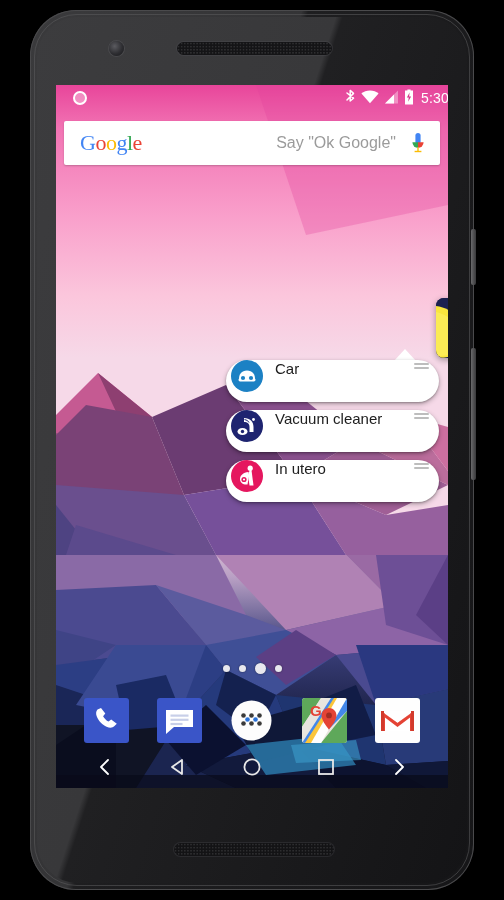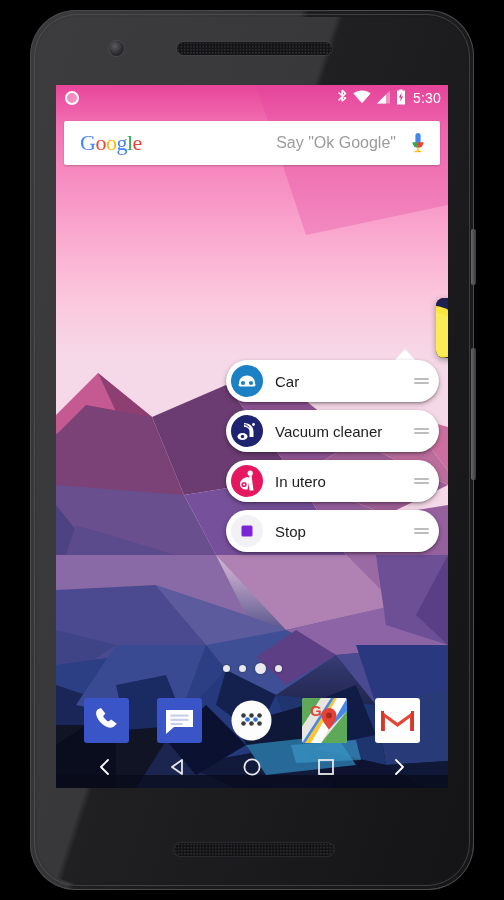--- a/index.html
+++ b/index.html
@@ -59,21 +59,21 @@
     position:absolute; left:56px; top:85px; width:392px; height:703px;
     overflow:hidden; background:#111;
   }
 
   
   .wallpaper{ position:absolute; inset:0; background:linear-gradient(180deg,#e8459a 0%,#f06bae 8%,#f98fc4 26%,#fbb6d6 44%,#fad2e2 56%,#f3d7e6 62%,#b9a0c4 70%,#3a3f7a 80%,#151a3a 92%,#0b0d1e 100%); }
   .wallpaper svg{ position:absolute; inset:0; width:100%; height:100%; display:block; }
 
   
   .statusbar{
-    position:absolute; left:0; top:0; width:100%; height:26px;
+    position:absolute; left:8px; top:0; width:100%; height:26px;
     display:flex; align-items:center; padding:0 7px 0 9px; color:#fff;
     font-size:13px; z-index:6;
   }
   .sb-left{ display:flex; align-items:center; gap:5px; }
   .sb-right{ margin-left:auto; display:flex; align-items:center; gap:5px; }
   .ongoing-dot{
     width:14px; height:14px; border-radius:50%;
     border:2.5px solid #fff; background:rgba(255,255,255,.35);
   }
   .sb-time{ font-size:14px; font-weight:400; letter-spacing:.2px; margin-left:2px; }
@@ -100,21 +100,21 @@
   
   .popup{ position:absolute; left:170px; top:275px; width:213px; z-index:8; }
   .popup-tail{
     position:absolute; left:168px; top:-11px; width:0; height:0;
     border-left:11px solid transparent; border-right:11px solid transparent;
     border-bottom:12px solid #fff;
   }
   .menu-row{
     position:relative; height:42px; margin-bottom:8px;
     background:#fff; border-radius:21px;
-    display:flex; align-items:center; padding:0 10px 0 5px;
+    display:flex; align-items:flex-start; padding:0 10px 0 5px;
     box-shadow:0 2px 5px rgba(0,0,0,.30), 0 1px 2px rgba(0,0,0,.22);
   }
   .row-icon{ width:32px; height:32px; border-radius:50%; flex:0 0 32px; }
   .row-icon svg{ width:32px; height:32px; display:block; }
   .row-label{
     margin-left:12px; font-size:15px; color:#202020; white-space:nowrap;
     overflow:hidden; text-overflow:ellipsis;
   }
   .drag-handle{ margin-left:auto; width:15px; flex:0 0 15px; }
   .drag-handle i{ display:block; height:2px; background:#bdbdbd; border-radius:1px; margin:2.5px 0; }
@@ -368,33 +368,20 @@
             <circle cx="13" cy="19.5" r="1.1" fill="#fff"></circle>
           </svg>
         </span>
         <span class="row-label">In utero</span>
         <span class="drag-handle">
             <i></i>
             <i></i>
           </span>
       </div>
 
-      <div class="menu-row">
-        <span class="row-icon">
-          <svg viewBox="0 0 32 32">
-            <circle cx="16" cy="16" r="16" fill="#f2f2f4"></circle>
-            <rect x="10.5" y="10.5" width="11" height="11" rx="1.5" fill="#7b27d8"></rect>
-          </svg>
-        </span>
-        <span class="row-label">Stop</span>
-        <span class="drag-handle">
-            <i></i>
-            <i></i>
-          </span>
-      </div>
     </div>
 
     <div class="dots">
       <i></i>
       <i></i>
       <i class="active"></i>
       <i></i>
     </div>
 
     <div class="dock">

